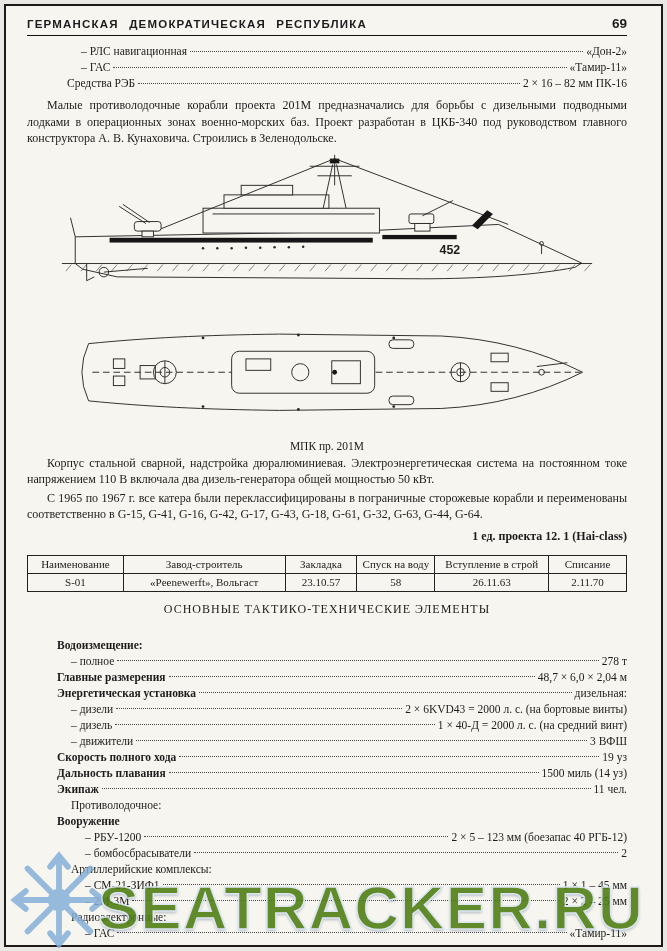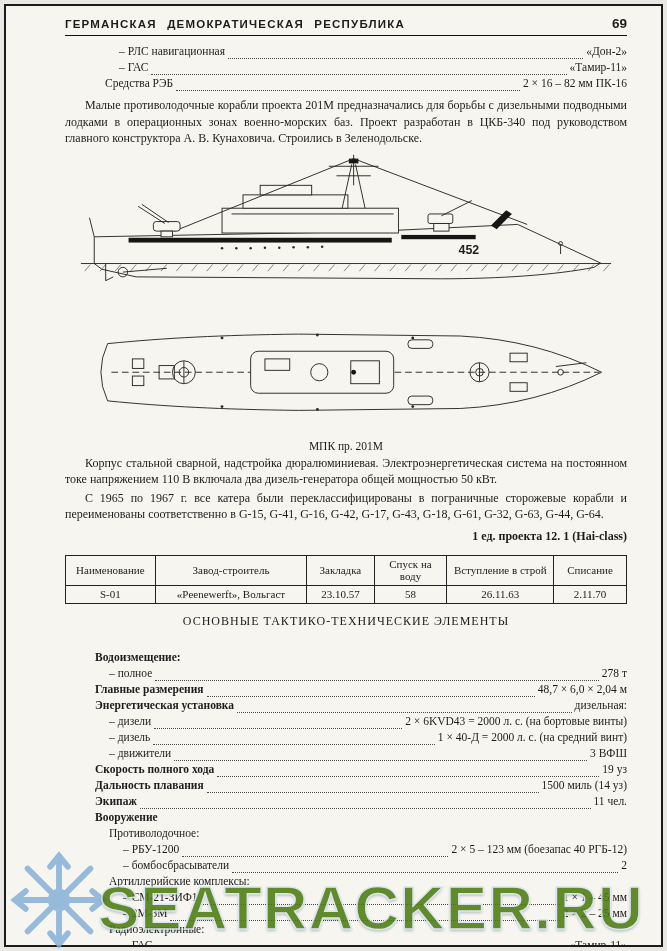--- a/index.html
+++ b/index.html
@@ -8,32 +8,32 @@
     background:#e9e8e4;
     font-family:"Liberation Serif", serif;
     color:#1c1c1c;
     position:relative;
     overflow:hidden;
   }
   .page {
     position:absolute; left:4px; top:4px; right:4px; bottom:4px;
     background:#f7f5ef;
     border:2px solid #1b1b1b;
-    padding:10px 34px 4px 59px;
+    padding:10px 34px 4px 21px;
     overflow:hidden;
   }
   
   .hdr { display:flex; justify-content:space-between; align-items:baseline;
          font-family:"Liberation Sans", sans-serif; font-weight:bold;
          font-size:11.5px; letter-spacing:1.2px; word-spacing:6px; padding-bottom:4px; }
   .hdr .pg { font-size:13.5px; letter-spacing:0; word-spacing:0; }
   .rule { border-top:1.6px solid #111; margin-bottom:7px; }
 
   
-  .sl { display:flex; align-items:flex-end; font-size:11.5px; line-height:16px; }
+  .sl { display:flex; align-items:center; font-size:11.5px; line-height:16px; }
   .sl .lb { white-space:nowrap; }
   .sl .dt { flex:1 1 auto; height:0; border-bottom:1.6px dotted #4a4a4a; margin:0 3px; min-width:10px; }
   .sl .vl { white-space:nowrap; }
   .b > .lb { font-weight:bold; }
   .in1 { padding-left:14px; }
   .in2 { padding-left:28px; }
   .topspecs { padding-left:40px; margin-bottom:6px; }
 
   
   .para { font-size:12px; line-height:16.5px; text-align:justify; text-indent:20px; margin-bottom:2px; }
@@ -337,25 +337,25 @@
     <div class="sl b">
       <span class="lb">Дальность плавания</span>
       <span class="dt"></span>
       <span class="vl">1500 миль (14 уз)</span>
     </div>
     <div class="sl b">
       <span class="lb">Экипаж</span>
       <span class="dt"></span>
       <span class="vl">11 чел.</span>
     </div>
+    <div class="sl in1">
+      <span class="lb">Противолодочное:</span>
+    </div>
     <div class="sl b">
       <span class="lb">Вооружение</span>
-    </div>
-    <div class="sl in1">
-      <span class="lb">Противолодочное:</span>
     </div>
     <div class="sl in2">
       <span class="lb">–  РБУ-1200</span>
       <span class="dt"></span>
       <span class="vl">2 × 5 – 123 мм (боезапас 40 РГБ-12)</span>
     </div>
     <div class="sl in2">
       <span class="lb">–  бомбосбрасыватели</span>
       <span class="dt"></span>
       <span class="vl">2</span>

